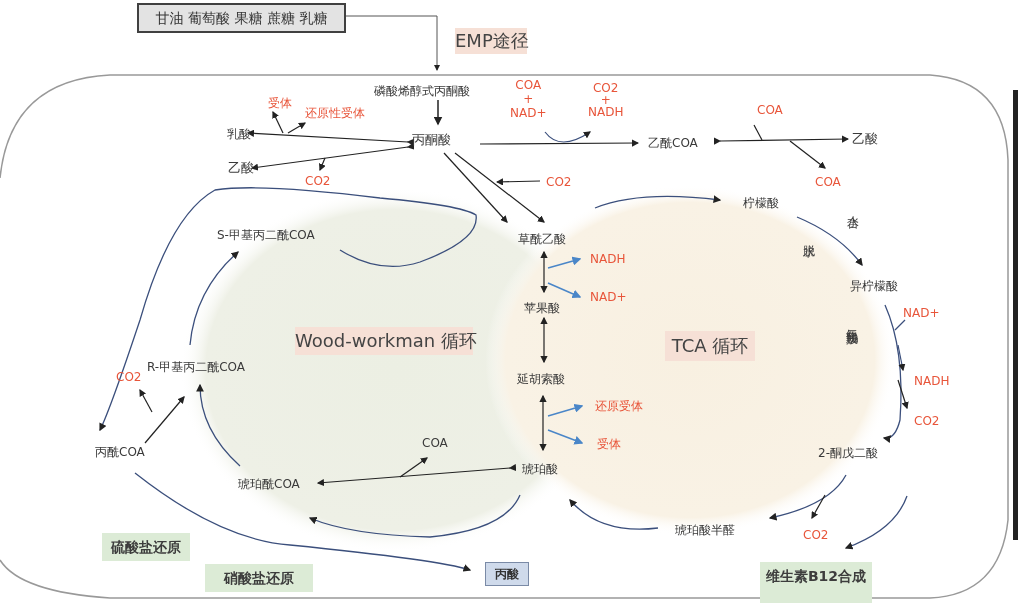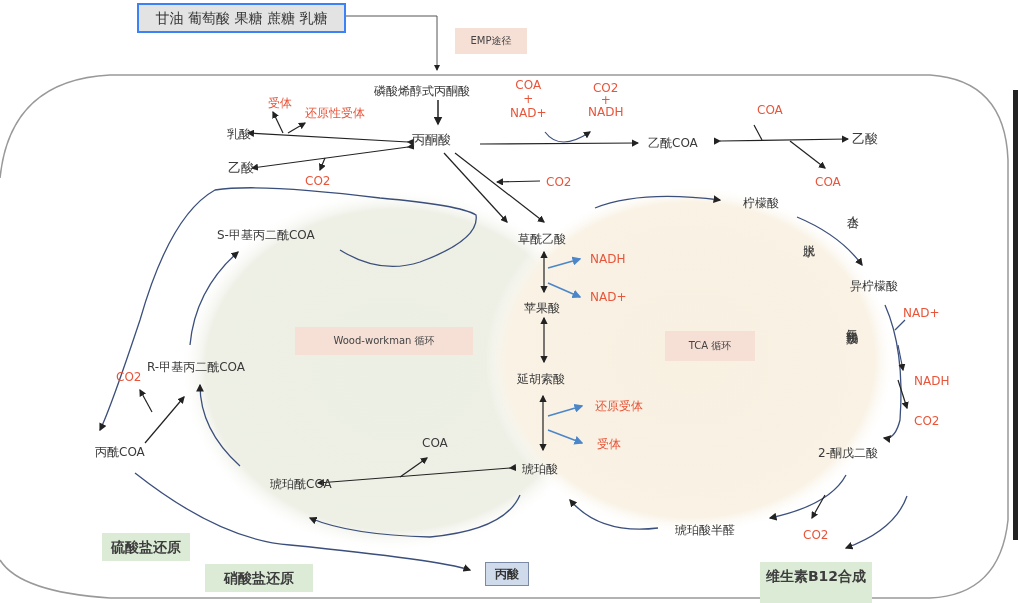--- a/index.html
+++ b/index.html
@@ -4,22 +4,22 @@
 <style>
   html, body { margin:0; padding:0; background:#ffffff; }
   body { width:1018px; height:603px; position:relative; overflow:hidden;
          font-family:"DejaVu Sans", "Liberation Sans", sans-serif; color:#333; }
   #diagram { position:absolute; left:0; top:0; width:1018px; height:603px; }
   .lbl { position:absolute; white-space:nowrap; font-size:12px; color:#3a3a3a; line-height:14px; }
   .red { color:#e8553a; }
   .vert { writing-mode:vertical-rl; letter-spacing:1px; }
   .box { position:absolute; white-space:nowrap; text-align:center; }
   .src-box { left:137px; top:3px; width:205px; height:26px; line-height:26px;
-             background:#e3e3e3; border:2px solid #3b82f6; font-size:14px; color:#333; }
-  .pink-box { background:#f6e0d6; color:#444; font-size:10px; }
+             background:#e3e3e3; border:2px solid #404040; font-size:14px; color:#333; }
+  .pink-box { background:#f6e0d6; color:#444; font-size:18px; }
   .green-box { background:#dcebd6; color:#3d3d3d; font-size:14px;font-weight:bold; }
   .blue-box { background:#cfdaeb; border:1.5px solid #7a8aa6; color:#333; font-size:12px; font-weight:bold; }
 </style>
 </head>
 <body>
 
 <svg id="diagram" width="1018" height="603" viewBox="0 0 1018 603">
   <defs>
     <radialGradient id="gWW" cx="50%" cy="50%" r="50%">
       <stop offset="0%" stop-color="#ecefe3"></stop>
@@ -119,21 +119,21 @@
 <div class="lbl" style="left:374px;top:84px;">磷酸烯醇式丙酮酸</div>
 <div class="lbl" style="left:412px;top:133px;font-size:13px;font-family:Liberation Serif, serif;">丙酮酸</div>
 <div class="lbl" style="left:227px;top:127px;">乳酸</div>
 <div class="lbl" style="left:228px;top:161px;font-size:13px;">乙酸</div>
 <div class="lbl" style="left:648px;top:136px;">乙酰COA</div>
 <div class="lbl" style="left:852px;top:132px;font-size:13px;">乙酸</div>
 <div class="lbl" style="left:518px;top:232px;">草酰乙酸</div>
 <div class="lbl" style="left:524px;top:301px;">苹果酸</div>
 <div class="lbl" style="left:517px;top:372px;">延胡索酸</div>
 <div class="lbl" style="left:522px;top:462px;">琥珀酸</div>
-<div class="lbl" style="left:238px;top:477px;margin-left:32px;">琥珀酰COA</div>
+<div class="lbl" style="left:238px;top:477px;">琥珀酰COA</div>
 <div class="lbl" style="left:217px;top:228px;">S-甲基丙二酰COA</div>
 <div class="lbl" style="left:147px;top:360px;">R-甲基丙二酰COA</div>
 <div class="lbl" style="left:95px;top:445px;">丙酰COA</div>
 <div class="lbl" style="left:743px;top:196px;">柠檬酸</div>
 <div class="lbl" style="left:850px;top:279px;text-align:right;">异柠檬酸</div>
 <div class="lbl" style="left:818px;top:446px;">2-酮戊二酸</div>
 <div class="lbl" style="left:675px;top:523px;">琥珀酸半醛</div>
 
 <div class="lbl red" style="left:268px;top:96px;">受体</div>
 <div class="lbl red" style="left:305px;top:106px;">还原性受体</div>

